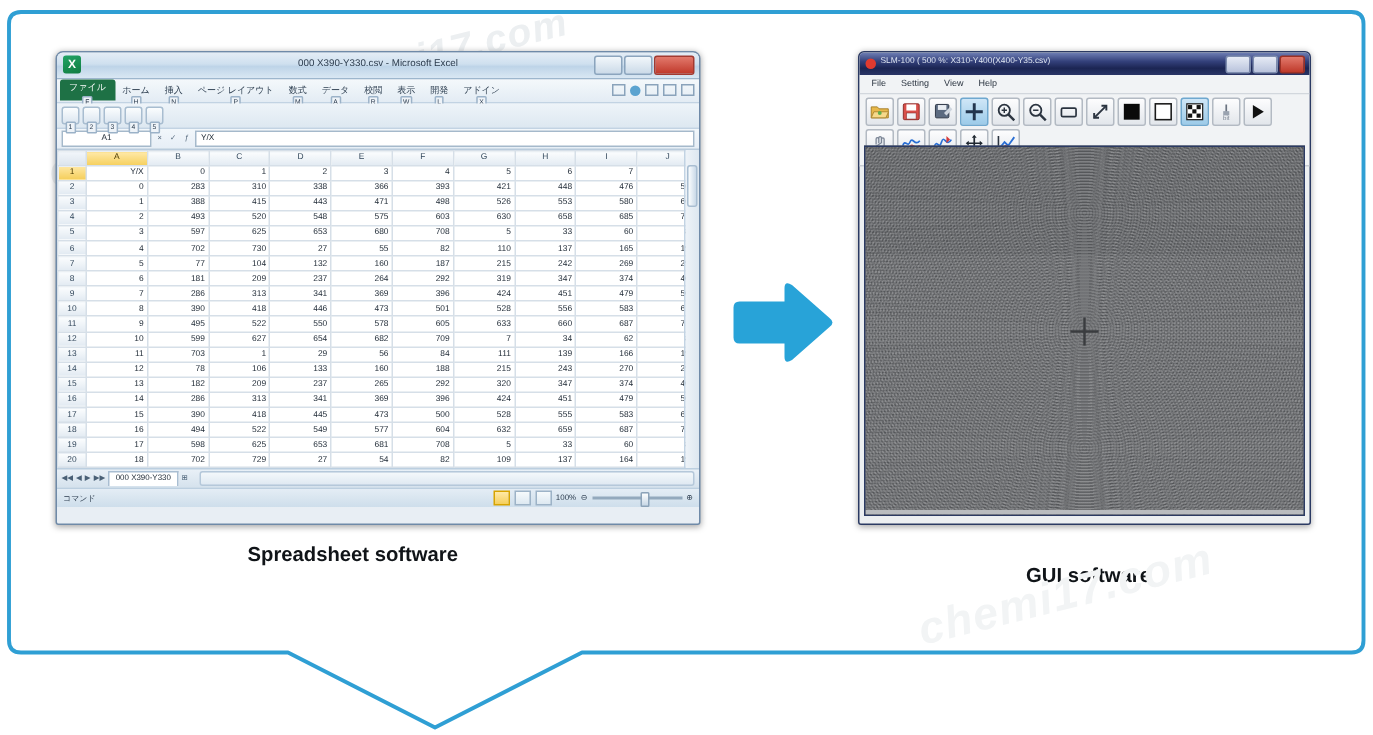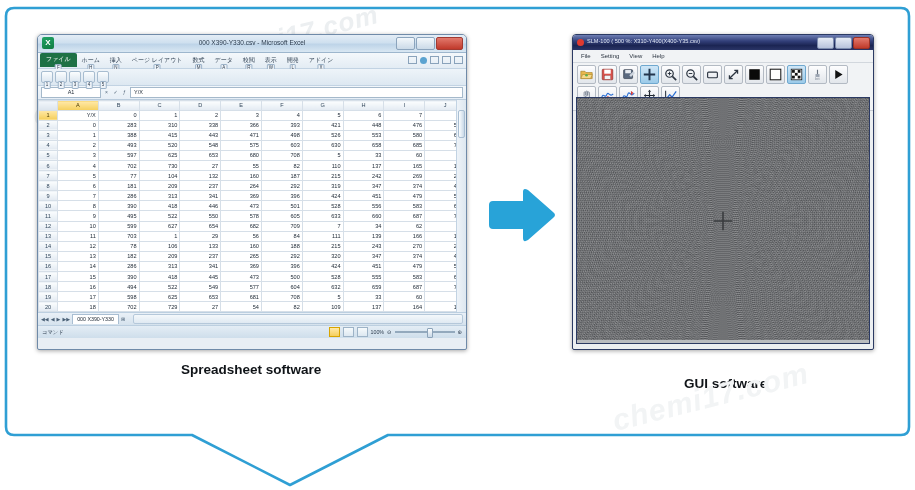--- a/index.html
+++ b/index.html
@@ -179,21 +179,21 @@
       repeating-radial-gradient(circle at 50% 82%, rgba(255,255,255,.05) 0px, rgba(255,255,255,.05) 1px, rgba(0,0,0,.05) 1px, rgba(0,0,0,.05) 2px),
       repeating-linear-gradient(0deg, rgba(0,0,0,.09) 0px, rgba(0,0,0,.09) 1px, rgba(255,255,255,.06) 1px, rgba(255,255,255,.06) 2px),
       linear-gradient(#6e7073,#6e7073);
   }
   #crosshair{position:absolute;left:50%;top:50%;width:19px;height:19px;
     transform:translate(-50%,-50%);}
   #canvas-bottomstrip{position:absolute;left:0;right:0;bottom:0;height:3px;background:#b9bcbf;}
 
   
   .caption{position:absolute;font-size:13.5px;font-weight:bold;color:#101418;white-space:nowrap;}
-  #caption-left{left:181px;top:362px;}
+  #caption-left{left:165px;top:362px;}
   #caption-right{left:684px;top:376px;}
 </style>
 </head>
 <body>
 
 <div class="wm w1">chemi17.com</div>
 <div class="wm w2">chemi17.com</div>
 <div class="wm w4">chemi17.com</div>
 
 <svg id="bracket-svg" viewBox="0 0 915 490">

